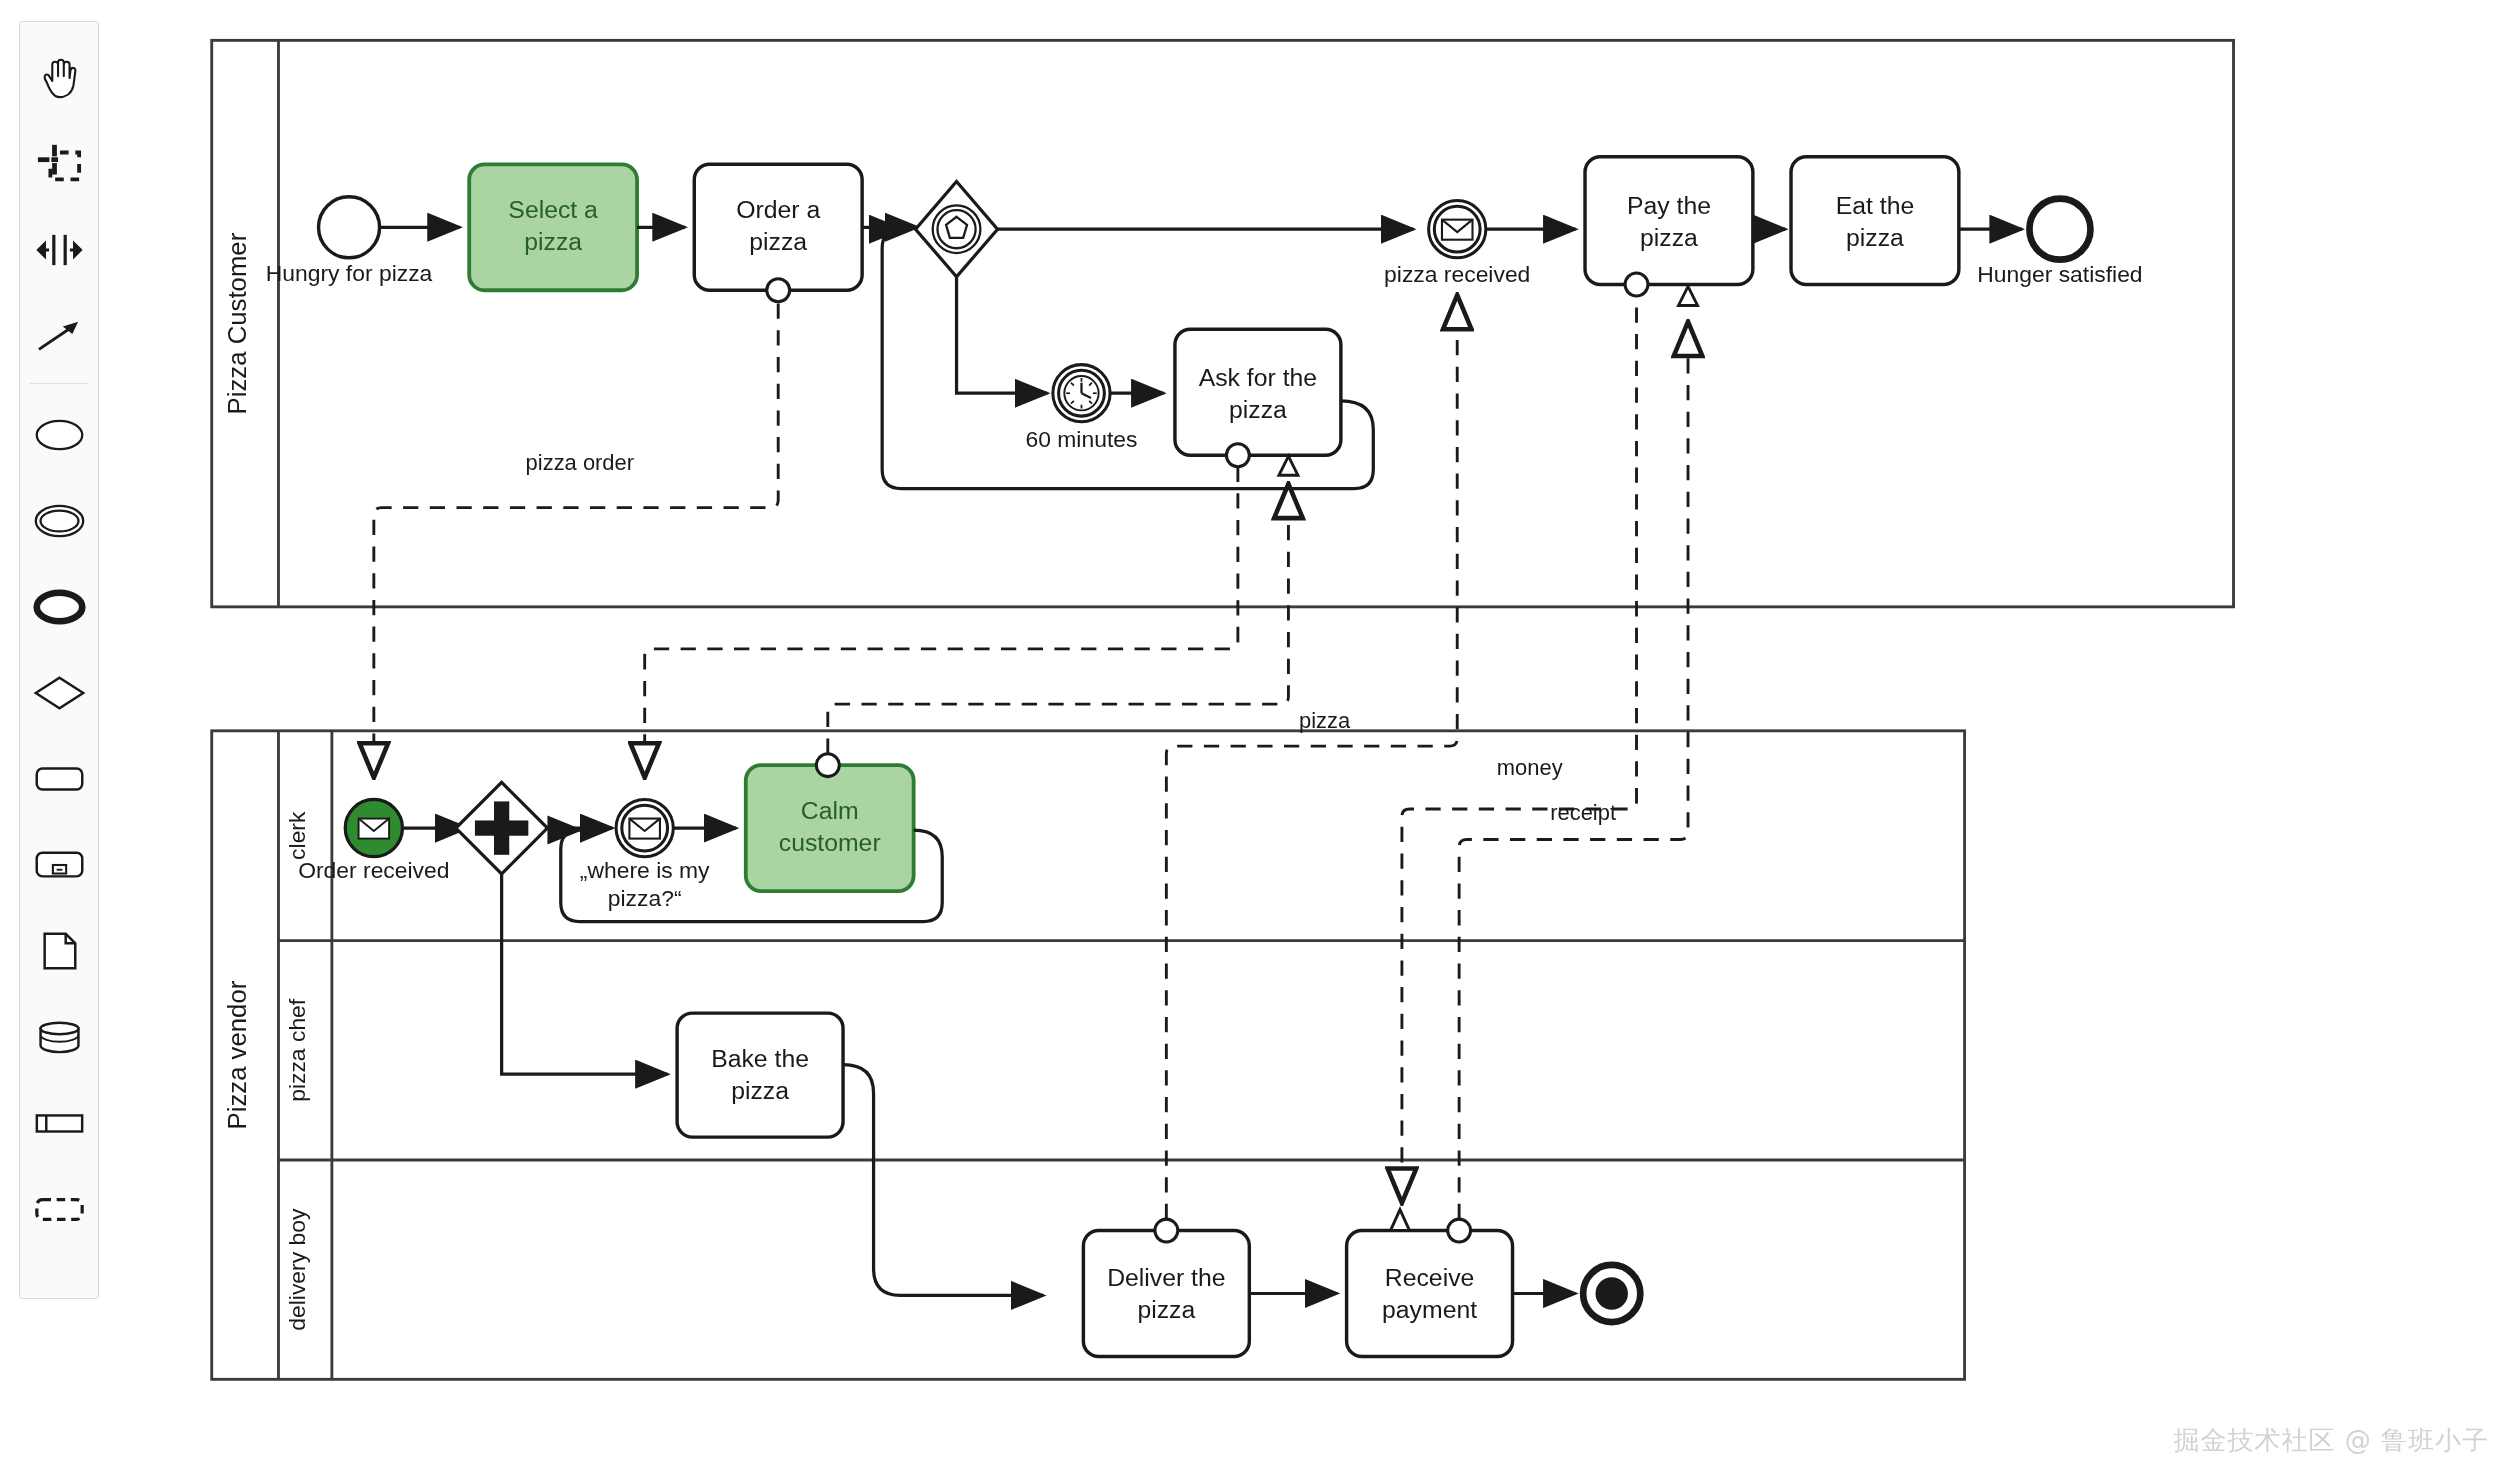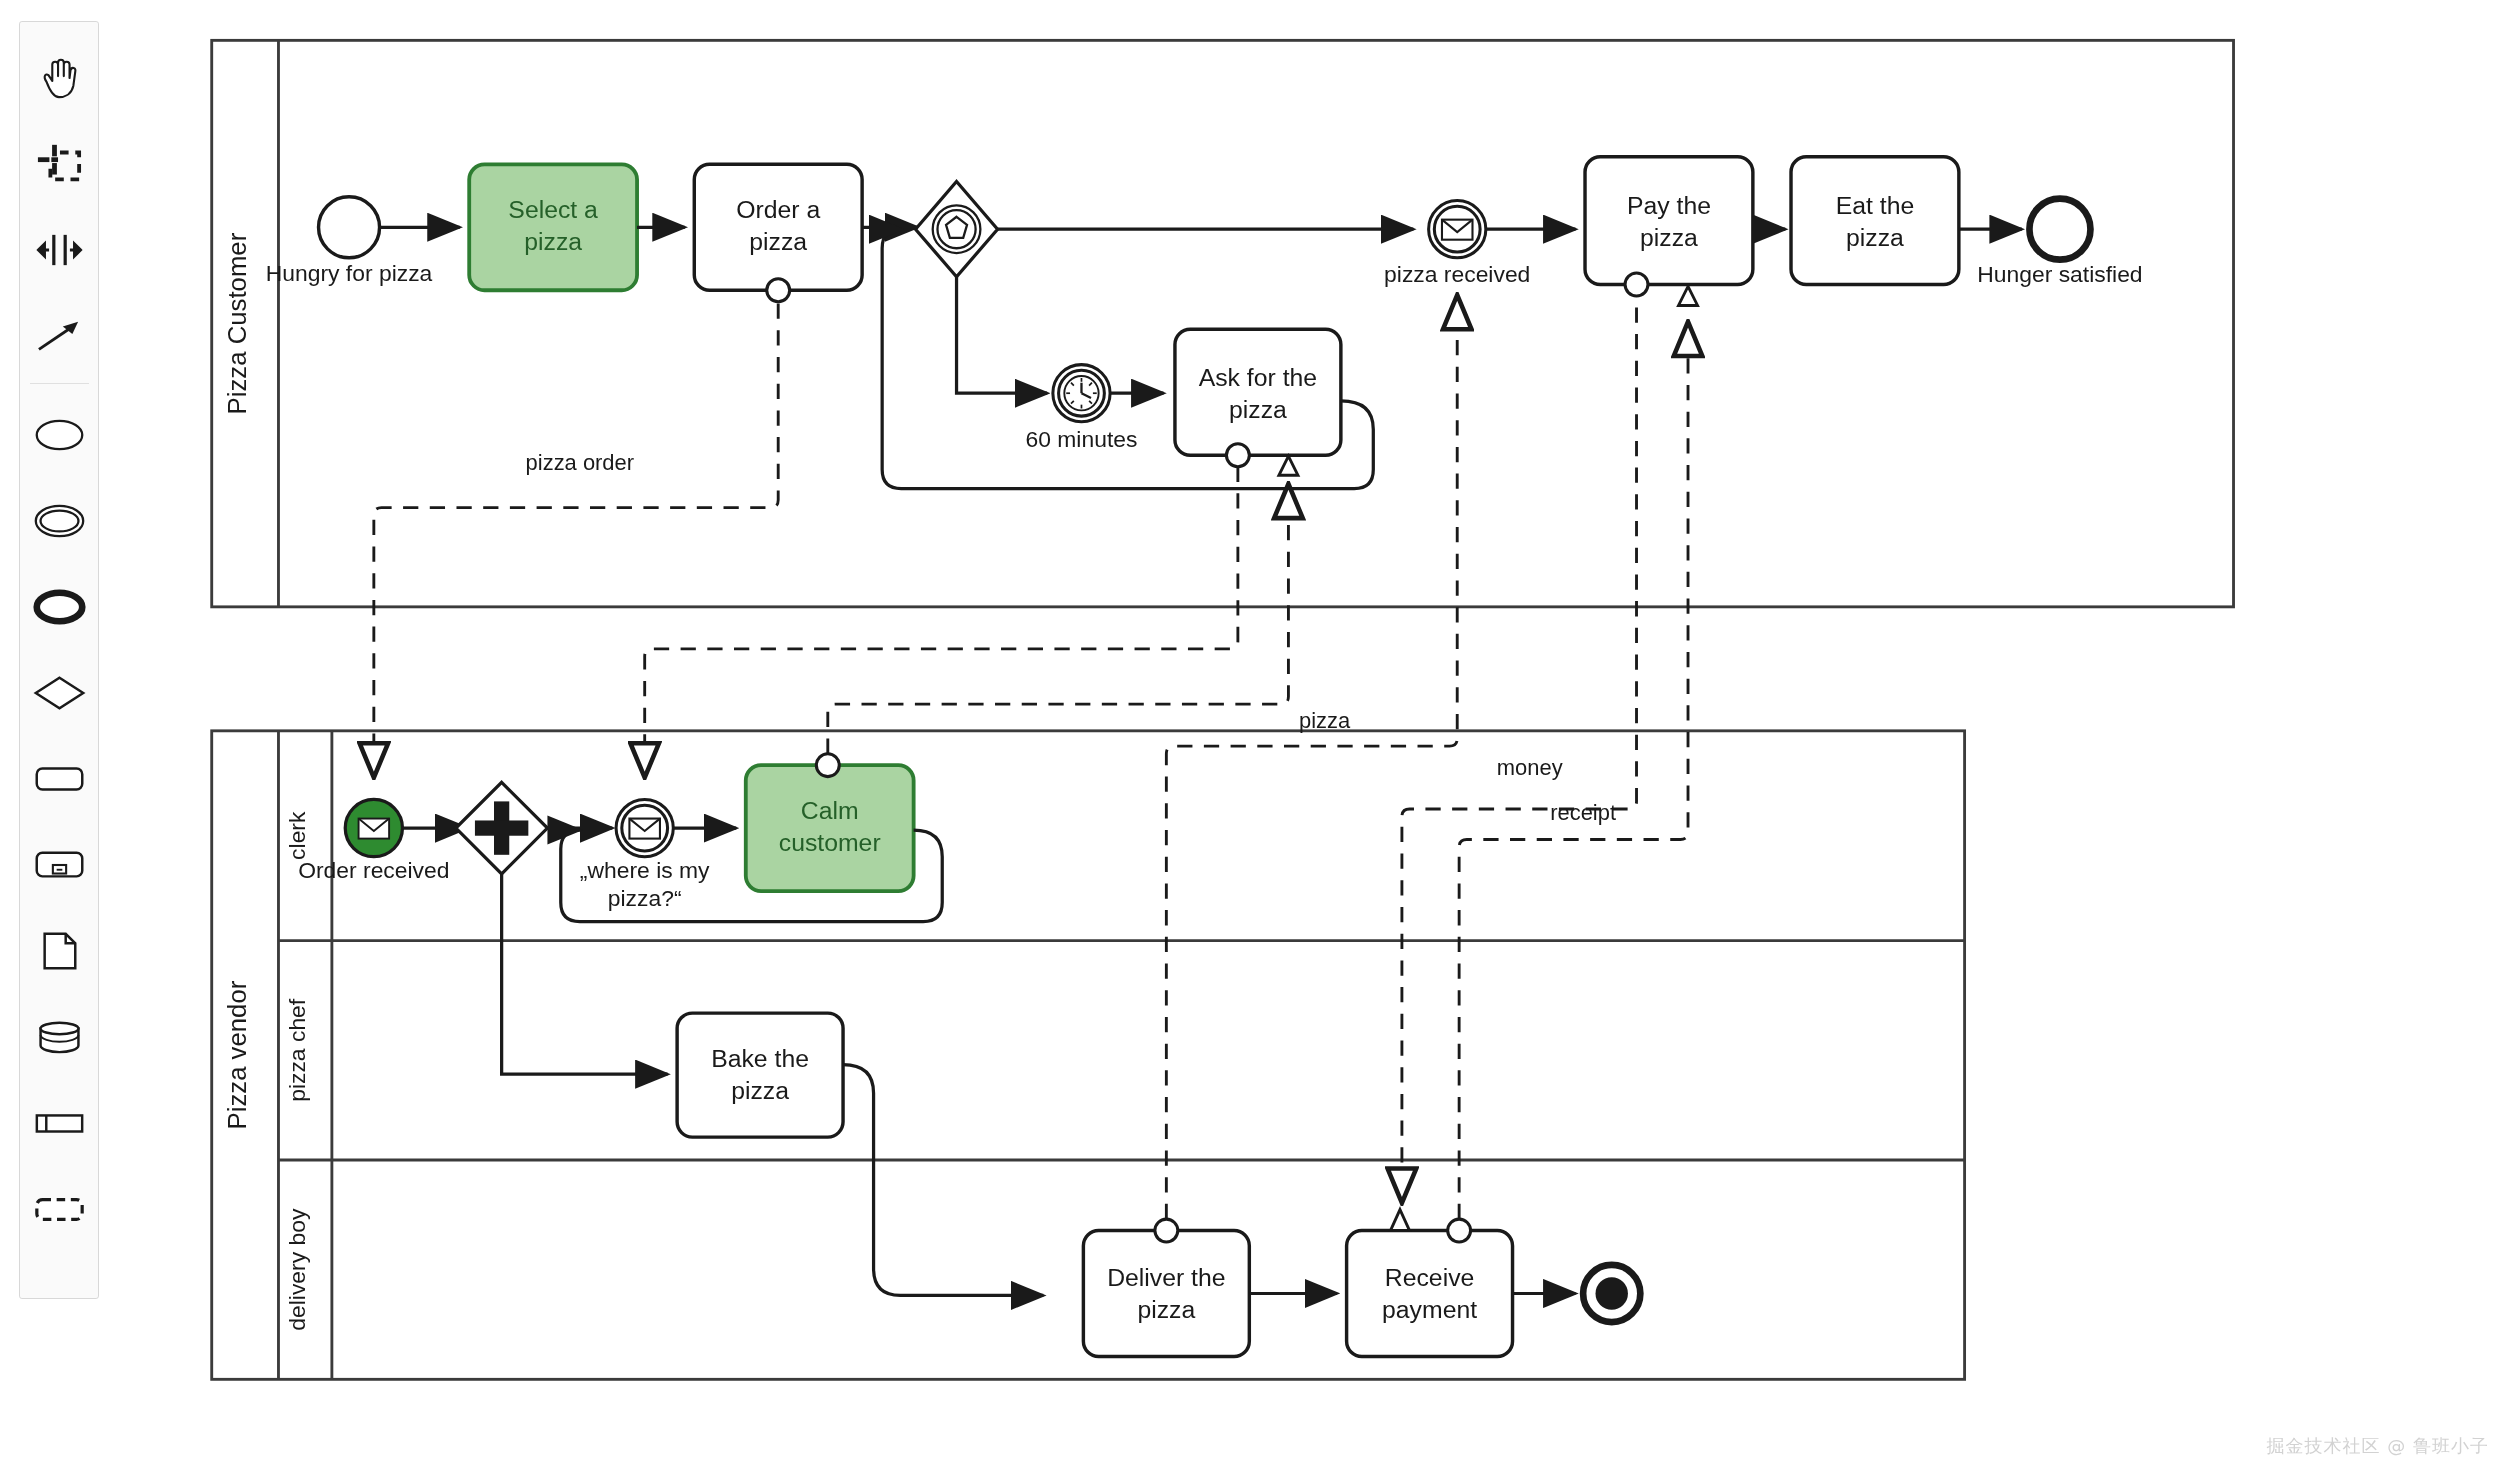--- a/index.html
+++ b/index.html
@@ -33,21 +33,21 @@
     margin: 3.8px 0 7.6px 0;
   }
 
   
   #canvas { position: absolute; left: 0; top: 0; width: 2512px; height: 1475px; }
   #canvas svg { display: block; }
 
   
   #watermark {
     position: absolute; right: 23px; bottom: 17px;
-    color: #d2d2d2; font-size: 18px;
+    color: #d2d2d2; font-size: 26px;
     font-family: "DejaVu Sans", sans-serif;
     letter-spacing: 1px;
     user-select: none;
   }
 
   
   .t-task   { font-family: "Liberation Sans", sans-serif; font-size: 26px; fill: #1a1a1a; }
   .t-taskg  { font-family: "Liberation Sans", sans-serif; font-size: 26px; fill: #256029; }
   .t-lbl    { font-family: "Liberation Sans", sans-serif; font-size: 24px; fill: #1a1a1a; }
   .t-flow   { font-family: "Liberation Sans", sans-serif; font-size: 23px; fill: #1a1a1a; }

